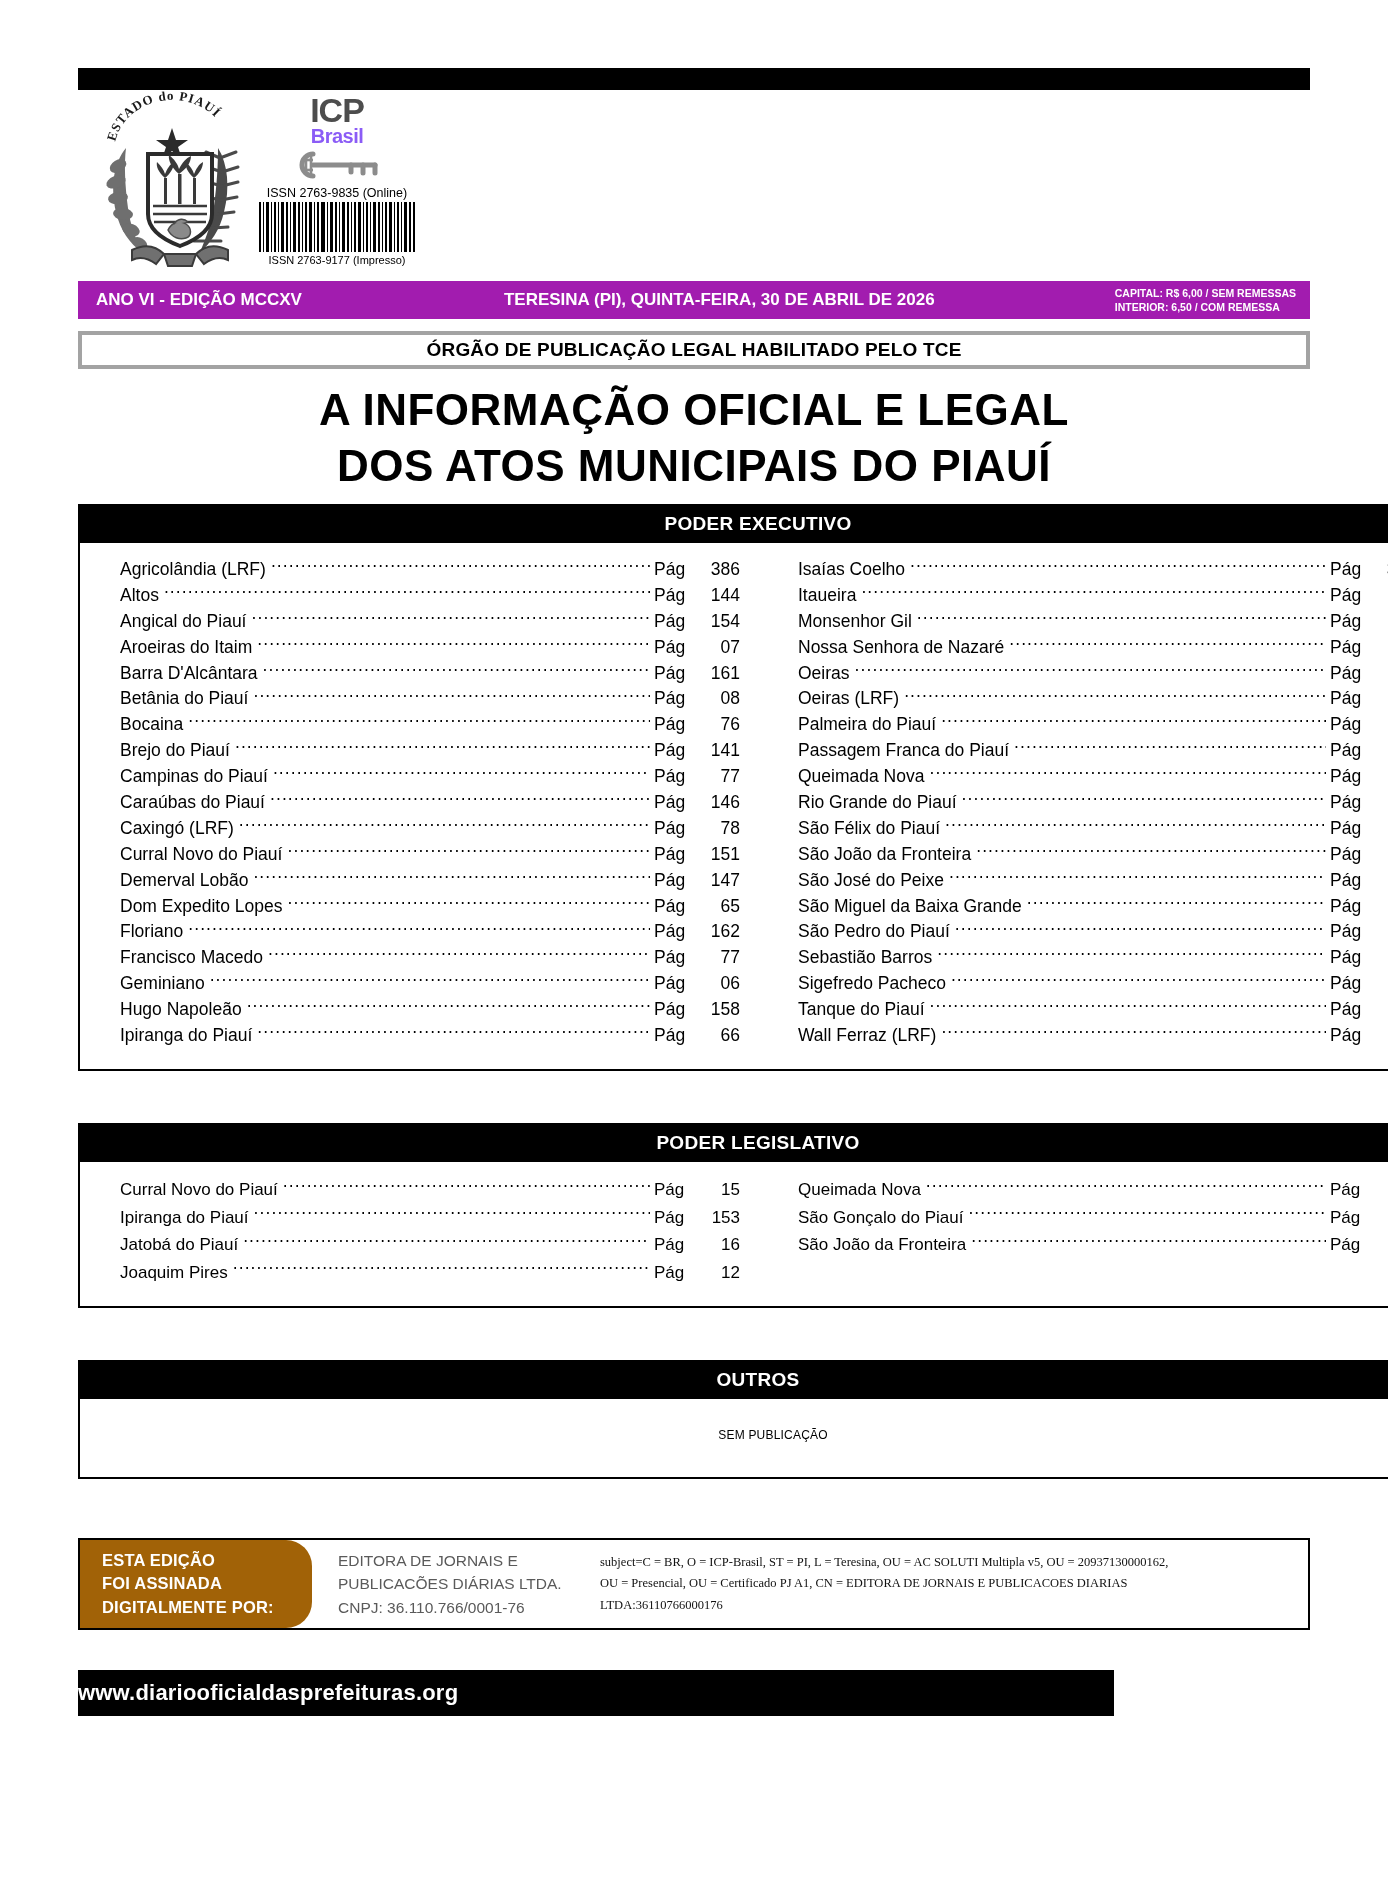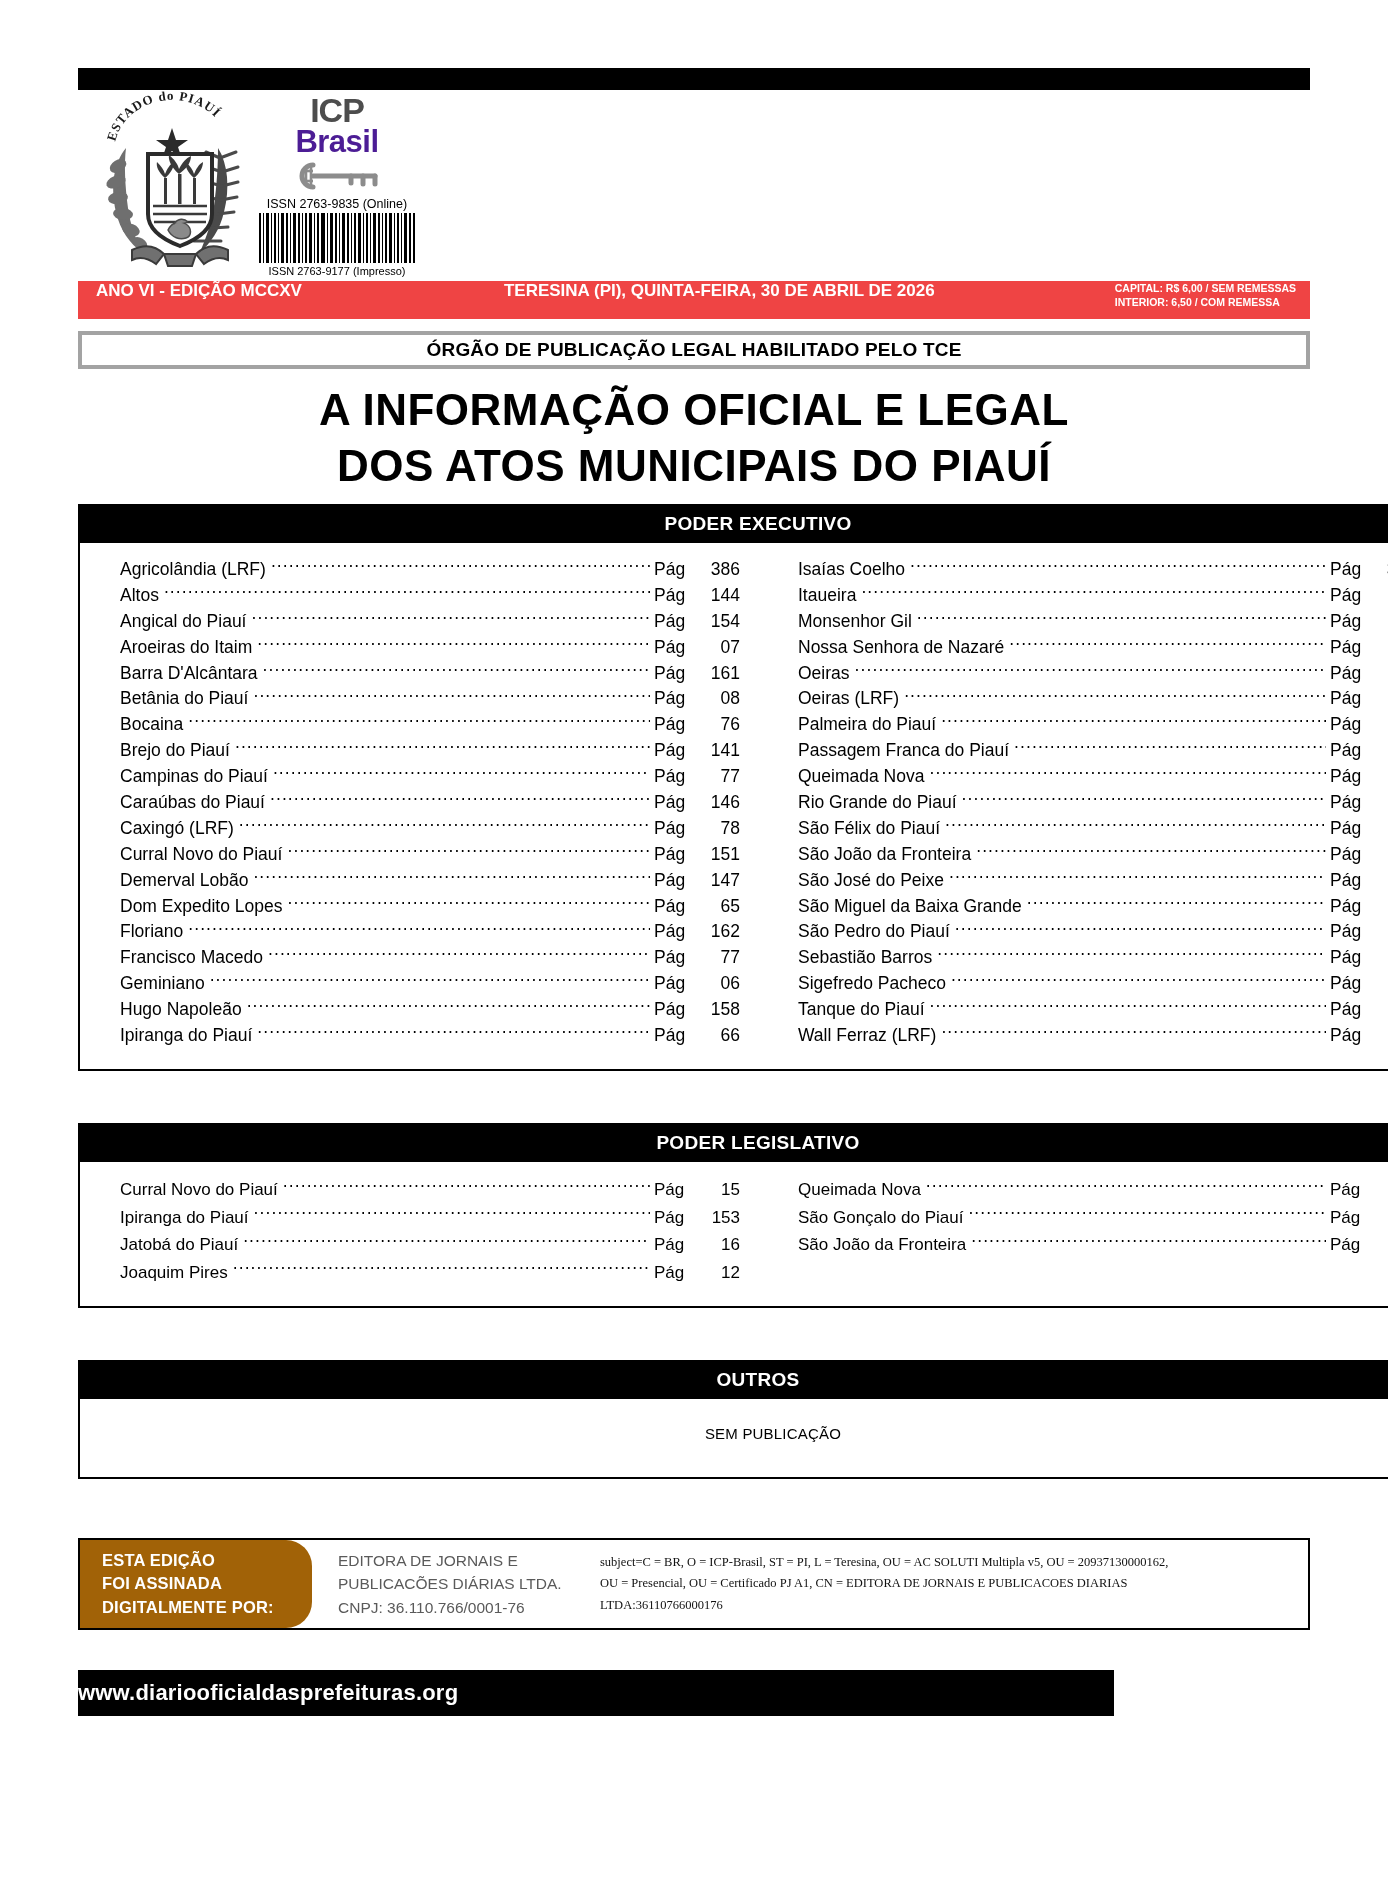--- a/index.html
+++ b/index.html
@@ -82,23 +82,23 @@
   }
   .icp-logo-text {
     font-weight: bold;
     font-size: 34px;
     line-height: 0.95;
     color: #4d4d4d;
     letter-spacing: -1px;
   }
   .icp-logo-sub {
     font-weight: bold;
-    font-size: 31px;
+    font-size: 20px;
     line-height: 1.0;
-    color: #4c1d95;
+    color: #8b5cf6;
     letter-spacing: -0.5px;
   }
   .icp-key { margin: 2px 0 1px 0; }
   .issn-online {
     font-size: 12.5px;
     line-height: 1.1;
     margin-top: 1px;
     white-space: nowrap;
   }
   .barcode { margin-top: 1px; }
@@ -109,23 +109,24 @@
     white-space: nowrap;
   }
 
   
   .edition-bar {
     position: absolute;
     left: 78px;
     top: 281px;
     width: 1232px;
     height: 38px;
-    background: #ef4444;
+    background: #a21caf;
     color: #fff;
     display: flex;
+    align-items: center;
   }
   .edition-ano {
     font-weight: bold;
     font-size: 17px;
     padding-left: 18px;
     white-space: nowrap;
     flex: 0 0 auto;
   }
   .edition-date {
     font-weight: bold;
@@ -248,21 +249,21 @@
   }
 
   
   .section.legislativo .toc-row { font-size: 17px; line-height: 1.62; }
 
   .outros-body {
     padding: 26px 0 34px 0;
     text-align: center;
   }
   .outros-body span {
-    font-size: 15px;
+    font-size: 12px;
     letter-spacing: 0.2px;
     margin-left: 30px;
   }
 
   
   .sig-wrap {
     position: absolute;
     left: 78px;
     width: 1232px;
     height: 92px;

